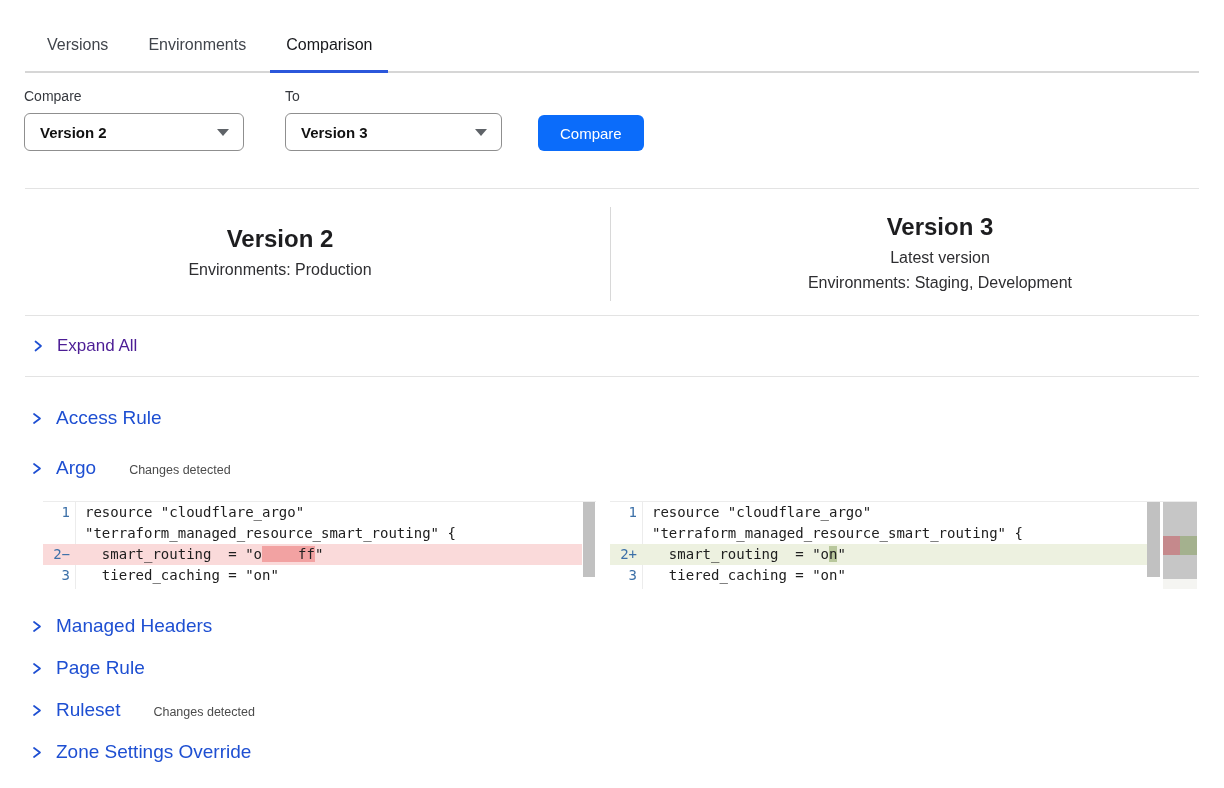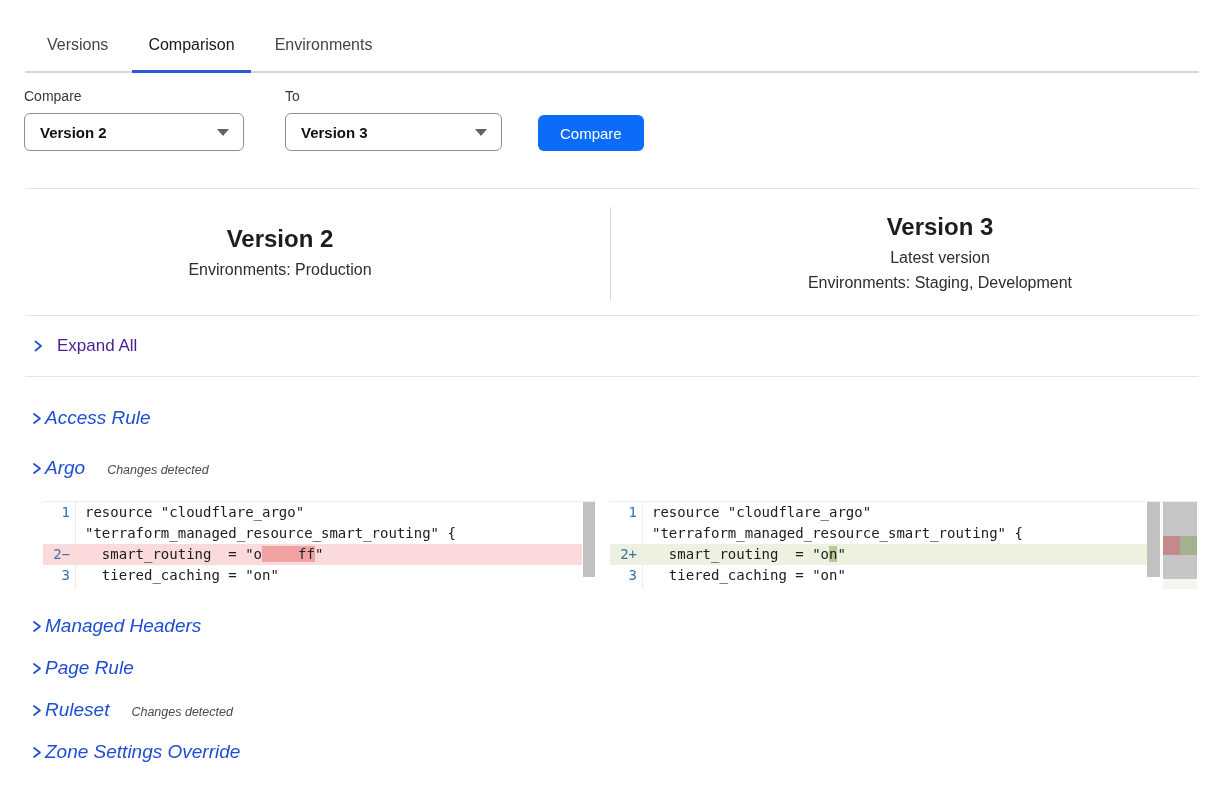--- a/index.html
+++ b/index.html
@@ -56,21 +56,21 @@
   
   .expand-row {
     margin:0 25px; height:61px; border-bottom:1px solid #e3e3e3;
     display:flex; align-items:center; gap:13px; cursor:pointer;
   }
   .expand-row .chev { margin-left:7px; }
   .expand-label { font-size:17px; color:#4c1d95; }
 
   
   .sections { margin-left:25px; }
-  .section-row { display:flex; align-items:center; gap:2px; height:26px; cursor:pointer;font-style:italic; }
+  .section-row { display:flex; align-items:center; gap:13px; height:26px; cursor:pointer; }
   .section-row .chev { margin-left:5px; }
   .section-label { font-size:19px; color:#1e4fd2; }
   .section-badge { font-size:12.5px; color:#4b4b4b; margin-left:20px; margin-top:3px; }
   .mt-28 { margin-top:28px; } .mt-17 { margin-top:24px; } .mt-16 { margin-top:16px; }
 
   .chev svg { display:block; }
 
   
   .diff-wrap { position:relative; height:88px; margin-top:20px; }
   .diff-panel {
@@ -105,22 +105,22 @@
   .minimap .mm-red   { position:absolute; left:0;  top:34px; width:17px; height:19px; background:#c5898c; }
   .minimap .mm-green { position:absolute; left:17px; top:34px; width:17px; height:19px; background:#a4b18e; }
   .minimap .mm-bottom{ position:absolute; left:0; right:0; top:77px; height:11px; background:#f5f5f2; }
 </style>
 </head>
 <body>
 
 <div class="tabs-bar">
   <div class="tabs">
     <button class="tab">Versions</button>
+    <button class="tab">Environments</button>
     <button class="tab active">Comparison</button>
-    <button class="tab">Environments</button>
   </div>
 </div>
 
 <div class="controls">
   <div class="field">
     <span class="field-label">Compare</span>
     <div class="select select-1">
       <span class="select-value">Version 2</span>
       <span class="caret"></span>
     </div>

